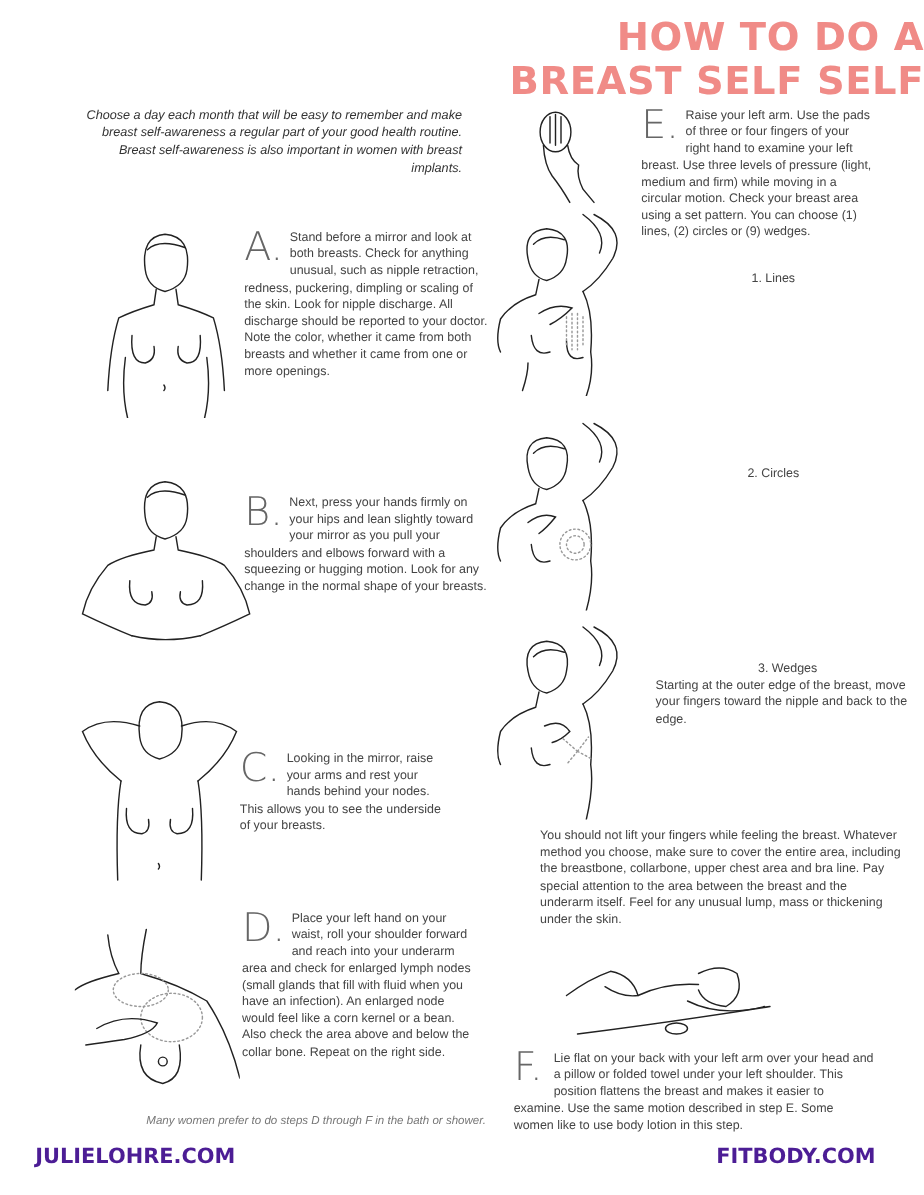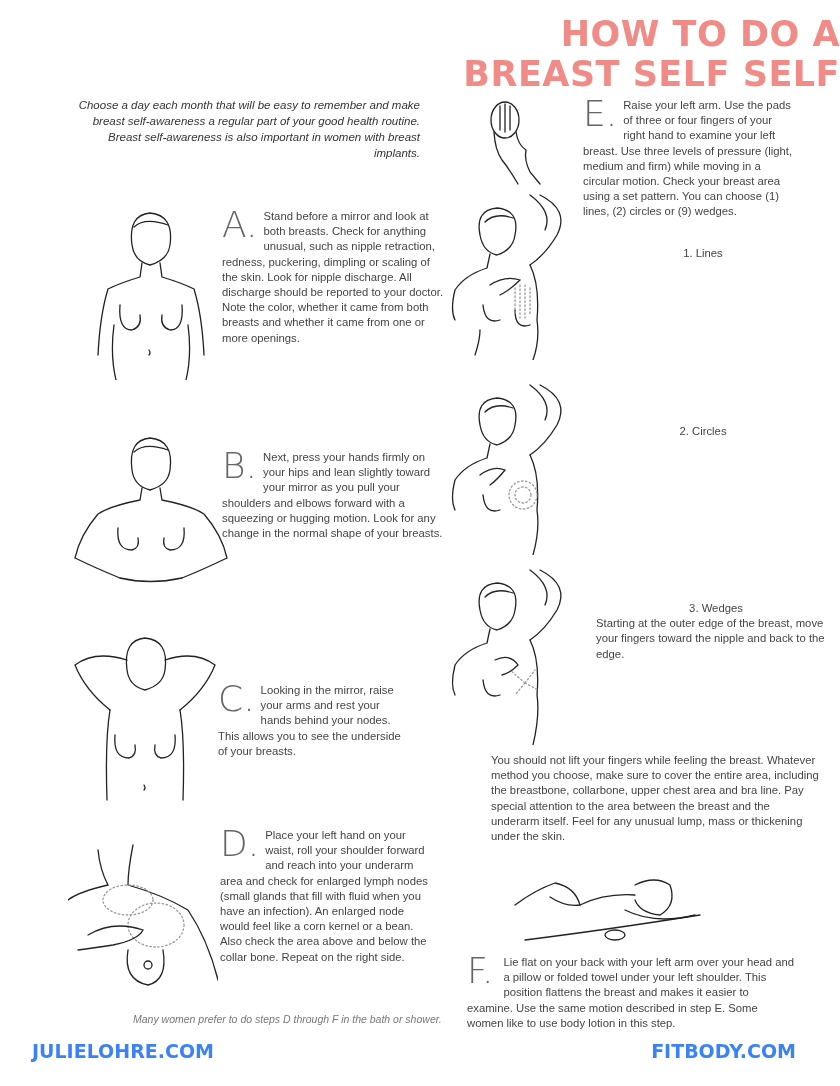--- a/index.html
+++ b/index.html
@@ -5,21 +5,21 @@
   html,body{margin:0;padding:0;background:#fff;}
   body{width:840px;height:1086px;position:relative;overflow:hidden;font-family:"Liberation Sans",sans-serif;color:#3a3a3a;}
   .title{position:absolute;left:0;width:840px;text-align:right;color:#f08b87;font-family:"DejaVu Sans",sans-serif;font-weight:bold;font-size:35px;letter-spacing:0.5px;line-height:44px;}
   .intro{position:absolute;left:70px;top:97px;width:350px;font-style:italic;font-size:11.5px;line-height:16px;color:#333;text-align:right;}
   .step{position:absolute;font-size:11.3px;line-height:15.2px;color:#444;}
   .step .letter{float:left;font-size:36px;line-height:30px;color:#666;margin-right:6px;margin-top:1px;font-family:"DejaVu Sans",sans-serif;font-weight:300;}
   .step .letter::after{content:"";}
   .sub{position:absolute;font-size:11.3px;line-height:15.2px;color:#444;}
   .sub .head{display:block;text-align:center;}
   .note{position:absolute;left:105px;top:1013px;font-style:italic;font-size:10.5px;color:#777;margin-left:28px;}
-  .footer{position:absolute;top:1040px;color:#3b82f6;font-family:"DejaVu Sans",sans-serif;font-weight:bold;font-size:19px;}
+  .footer{position:absolute;top:1040px;color:#4c1d95;font-family:"DejaVu Sans",sans-serif;font-weight:bold;font-size:19px;}
   .illus{position:absolute;}
   .illus svg{display:block;}
   .illus path,.illus ellipse,.illus circle{fill:none;stroke:#222;stroke-width:1.3;stroke-linecap:round;}
   .dots{stroke:#999 !important;stroke-dasharray:1.5 2.5;}
 </style>
 </head>
 <body>
 
 <div class="title" style="top:12px;">HOW TO DO A</div>
 <div class="title" style="top:52px;">BREAST SELF SELF</div>

